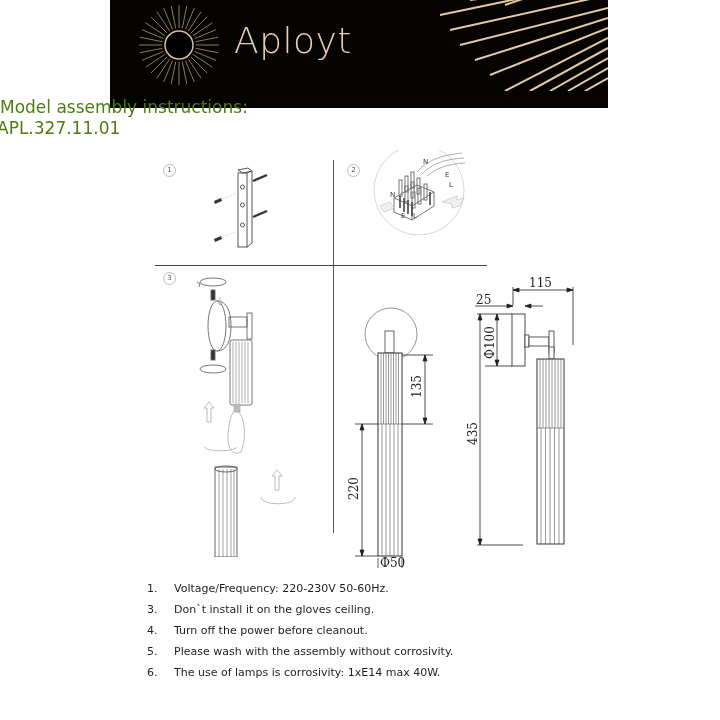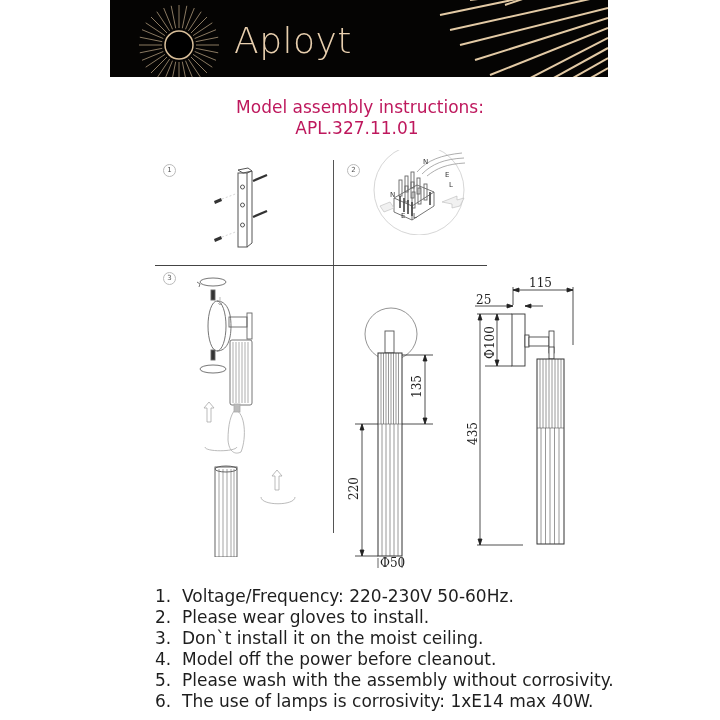--- a/index.html
+++ b/index.html
@@ -1,27 +1,27 @@
 <!DOCTYPE html>
 <html><head>
 <meta charset="utf-8">
 <style>
   html, body { margin:0; padding:0; background:#ffffff; }
   body { width:720px; height:720px; position:relative; overflow:hidden; font-family:"DejaVu Sans", sans-serif; color:#222; }
-  .banner { position:absolute; left:110px; top:0; width:498px; height:77px; background:#050403; overflow:hidden; }
+  .banner { position:absolute; left:110px; top:0; width:498px; height:108px; background:#050403; overflow:hidden; }
   .banner svg { position:absolute; left:0; top:0; }
   .brand { position:absolute; left:124px; top:20px; font-family:"DejaVu Sans", sans-serif; font-weight:200; font-size:36px; color:#e8cfae; letter-spacing:0.5px; }
-  .heading { position:absolute; left:0; width:720px; text-align:center; font-size:17px; color:#be185d; line-height:21px; }
+  .heading { position:absolute; left:0; width:720px; text-align:left; font-size:17px; color:#4d7c0f; line-height:21px; }
   .heading.t1 { top:97px; }
   .heading.t2 { top:118px; left:-3px; }
   .divider-v { position:absolute; left:333px; top:160px; width:1px; height:373px; background:#555; }
   .divider-h { position:absolute; left:155px; top:265px; width:332px; height:1px; background:#444; }
   .step-badge { position:absolute; width:11px; height:11px; border:1px solid #bbb; border-radius:50%; font-size:7px; color:#555; text-align:center; line-height:11px; }
   .drawing { position:absolute; }
-  .instructions { position:absolute; left:143px; top:574px; margin:12px; padding:0; list-style:none; font-size:17px; line-height:21px; color:#1e1e1e; }
+  .instructions { position:absolute; left:143px; top:574px; margin:4px; padding:0; list-style:none; font-size:11px; line-height:21px; color:#1e1e1e; }
   .instructions li { white-space:nowrap; }
   .instructions .num { display:inline-block; width:27px; }
   .dim { font-family:"DejaVu Serif", serif; font-size:12px; fill:#222; }
 </style>
 </head>
 <body>
 
 <div class="banner">
   <svg width="498" height="91" viewBox="0 0 498 91">
     <g stroke="#d9bf9a" stroke-width="0.7" opacity="0.9">
@@ -288,18 +288,17 @@
       <path d="M15 270 l-2 -6 l4 0 z"></path>
   </g>
   <text class="dim" x="64" y="12">115</text>
   <text class="dim" x="11" y="29">25</text>
   <text class="dim" transform="translate(29,84) rotate(-90)">Ф100</text>
   <text class="dim" transform="translate(12,170) rotate(-90)">435</text>
 </svg>
 
 <ol class="instructions">
   <li><span class="num">1.</span><span>Voltage/Frequency: 220-230V 50-60Hz.</span></li>
-  <li><span class="num">2.</span><span>Please wear gloves to install.</span></li>
-  <li><span class="num">3.</span><span>Don`t install it on the moist ceiling.</span></li>
-  <li><span class="num">4.</span><span>Model off the power before cleanout.</span></li>
+  <li><span class="num">3.</span><span>Don`t install it on the gloves ceiling.</span></li>
+  <li><span class="num">4.</span><span>Turn off the power before cleanout.</span></li>
   <li><span class="num">5.</span><span>Please wash with the assembly without corrosivity.</span></li>
   <li><span class="num">6.</span><span>The use of lamps is corrosivity: 1xE14 max 40W.</span></li>
 </ol>
 
 </body></html>

